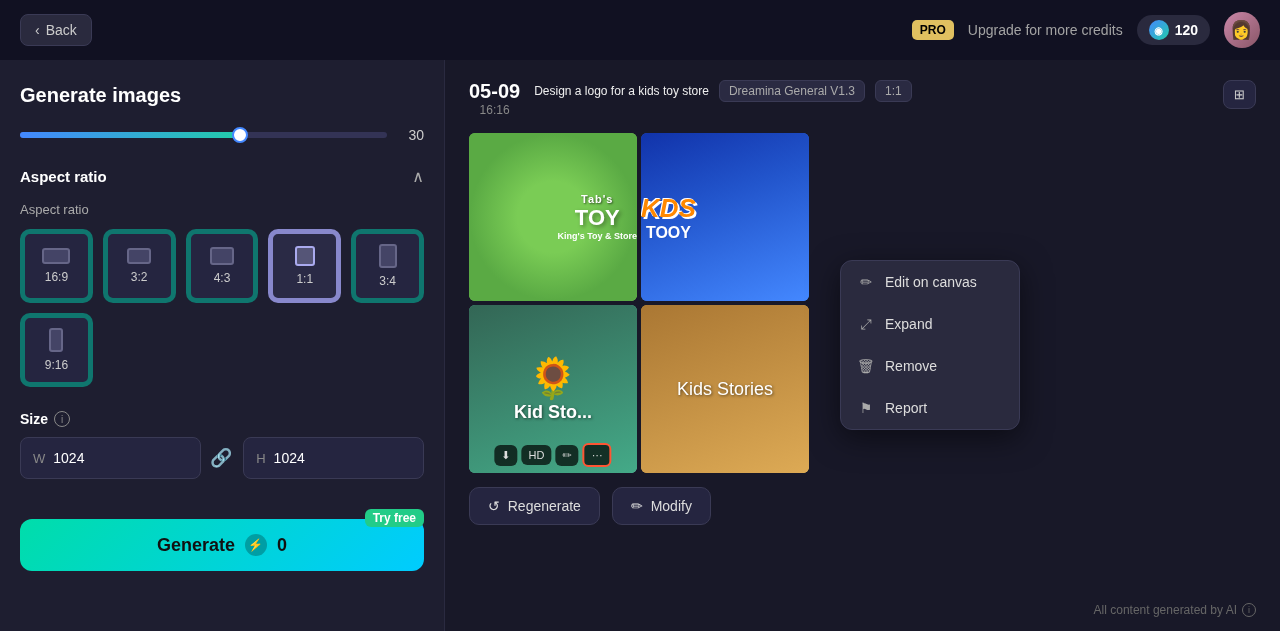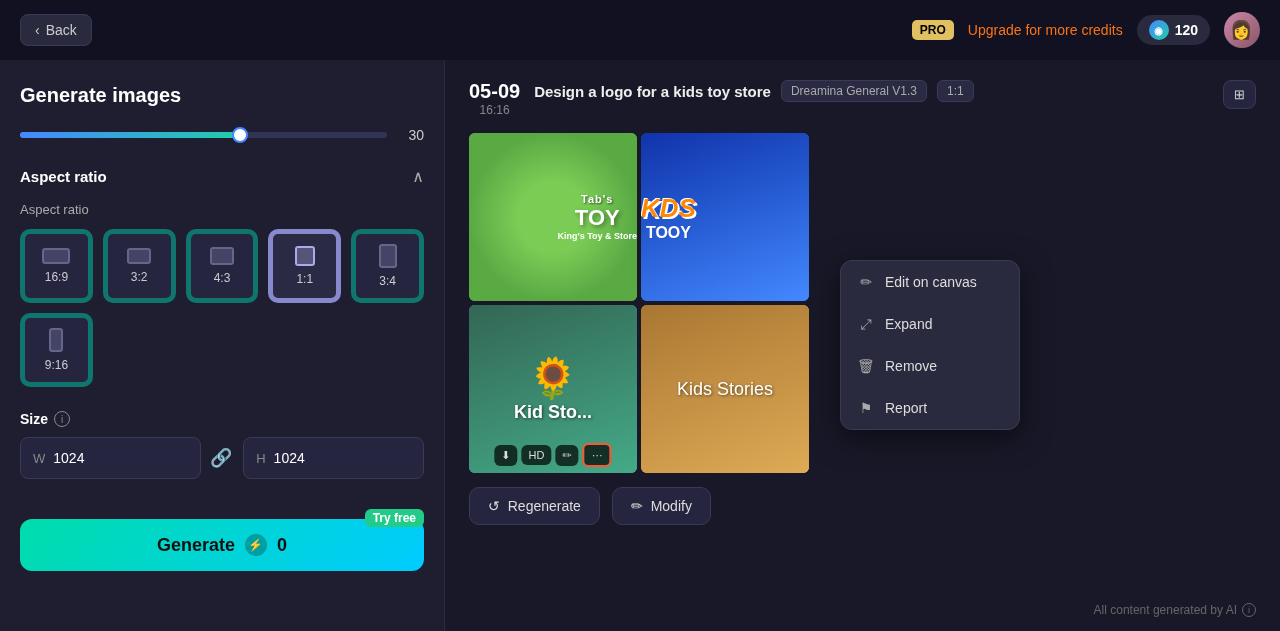--- a/index.html
+++ b/index.html
@@ -43,21 +43,21 @@
     }
     .pro-badge {
       background: #e0c060;
       color: #000;
       font-weight: 700;
       font-size: 12px;
       border-radius: 5px;
       padding: 3px 8px;
     }
     .upgrade-text {
-      color: #f97316;
+      color: #a3a3a3;
       font-size: 14px;
     }
     .credits-pill {
       display: flex;
       align-items: center;
       gap: 6px;
       background: #2a2a3e;
       border-radius: 20px;
       padding: 5px 12px;
       font-size: 14px;
@@ -317,22 +317,22 @@
       font-size: 12px;
       color: #888;
     }
     .prompt-info {
       display: flex;
       align-items: center;
       gap: 10px;
       flex-wrap: wrap;
     }
     .prompt-text {
-      font-size: 15px;
-      font-weight: 700;
+      font-size: 12px;
+      font-weight: 400;
       color: #eee;
     }
     .model-badge {
       background: #2a2a42;
       border: 1px solid #3a3a55;
       border-radius: 6px;
       font-size: 12px;
       color: #aaa;
       padding: 3px 9px;
     }

